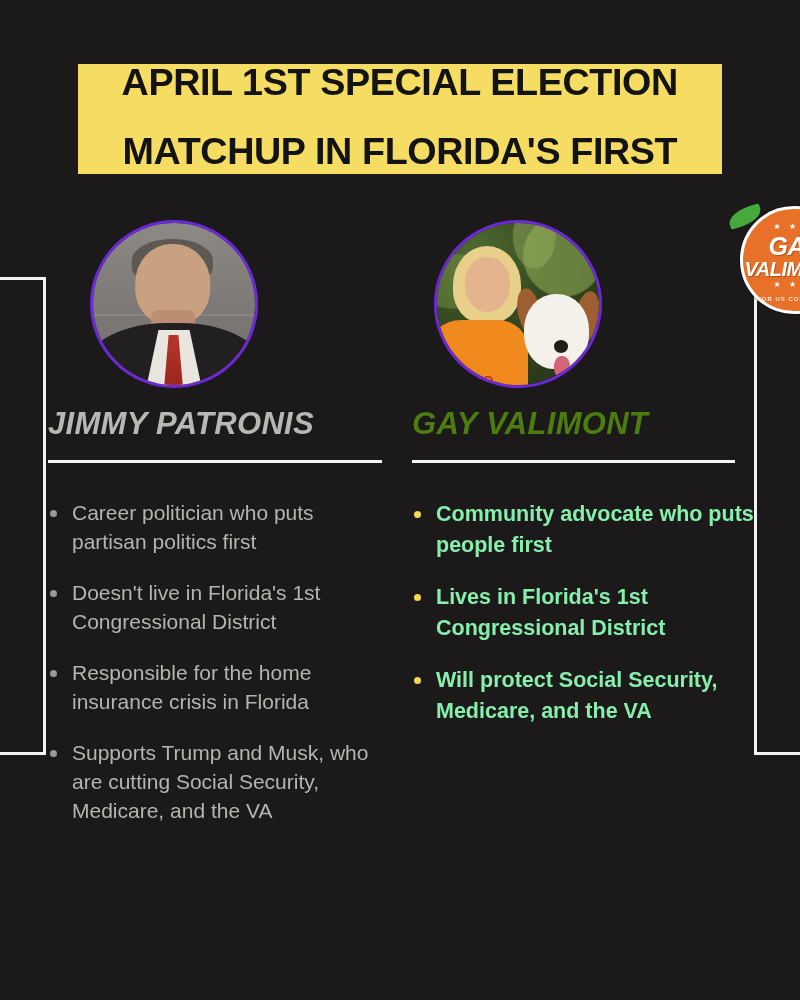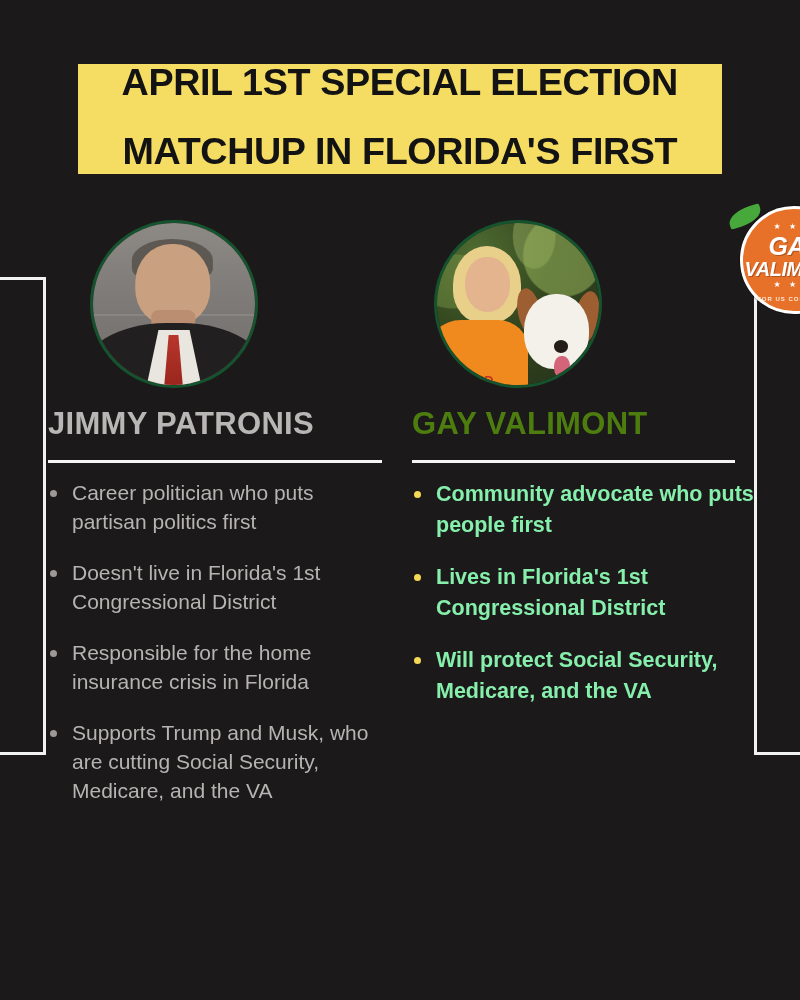--- a/index.html
+++ b/index.html
@@ -79,21 +79,21 @@
   .portrait-wrap {
     position: relative;
     height: 210px;
   }
   .portrait {
     position: absolute;
     top: 24px;
     width: 168px;
     height: 168px;
     border-radius: 50%;
-    border: 3px solid #14532d;
+    border: 3px solid #6d28d9;
     overflow: hidden;
   }
   .portrait.left  { left: 42px; }
   .portrait.right { left: 22px; }
 
   
   .photo-patronis {
     position: absolute;
     inset: 0;
     background:
@@ -276,36 +276,37 @@
     letter-spacing: 1px;
   }
 
   
   .cand-name {
     font-family: "Liberation Sans", sans-serif;
     font-weight: bold;
     font-size: 31px;
     letter-spacing: 0.3px;
     white-space: nowrap;
+    font-style: italic;
   }
   .cand-name.gray   { color: #b9b7b5; }
   .cand-name.yellow { color: #4d7c0f; }
 
   .rule {
     height: 3px;
     background: #f4f4f4;
     margin-top: 18px;
   }
   .column.left  .rule { width: 334px; }
   .column.right .rule { width: 323px; }
 
   
   .bullets {
     list-style: none;
-    margin-top: 16px;
+    margin-top: 36px;
   }
   .bullets li {
     position: relative;
     padding-left: 24px;
     margin-bottom: 22px;
   }
   .bullets li::before {
     content: "";
     position: absolute;
     left: 2px;

